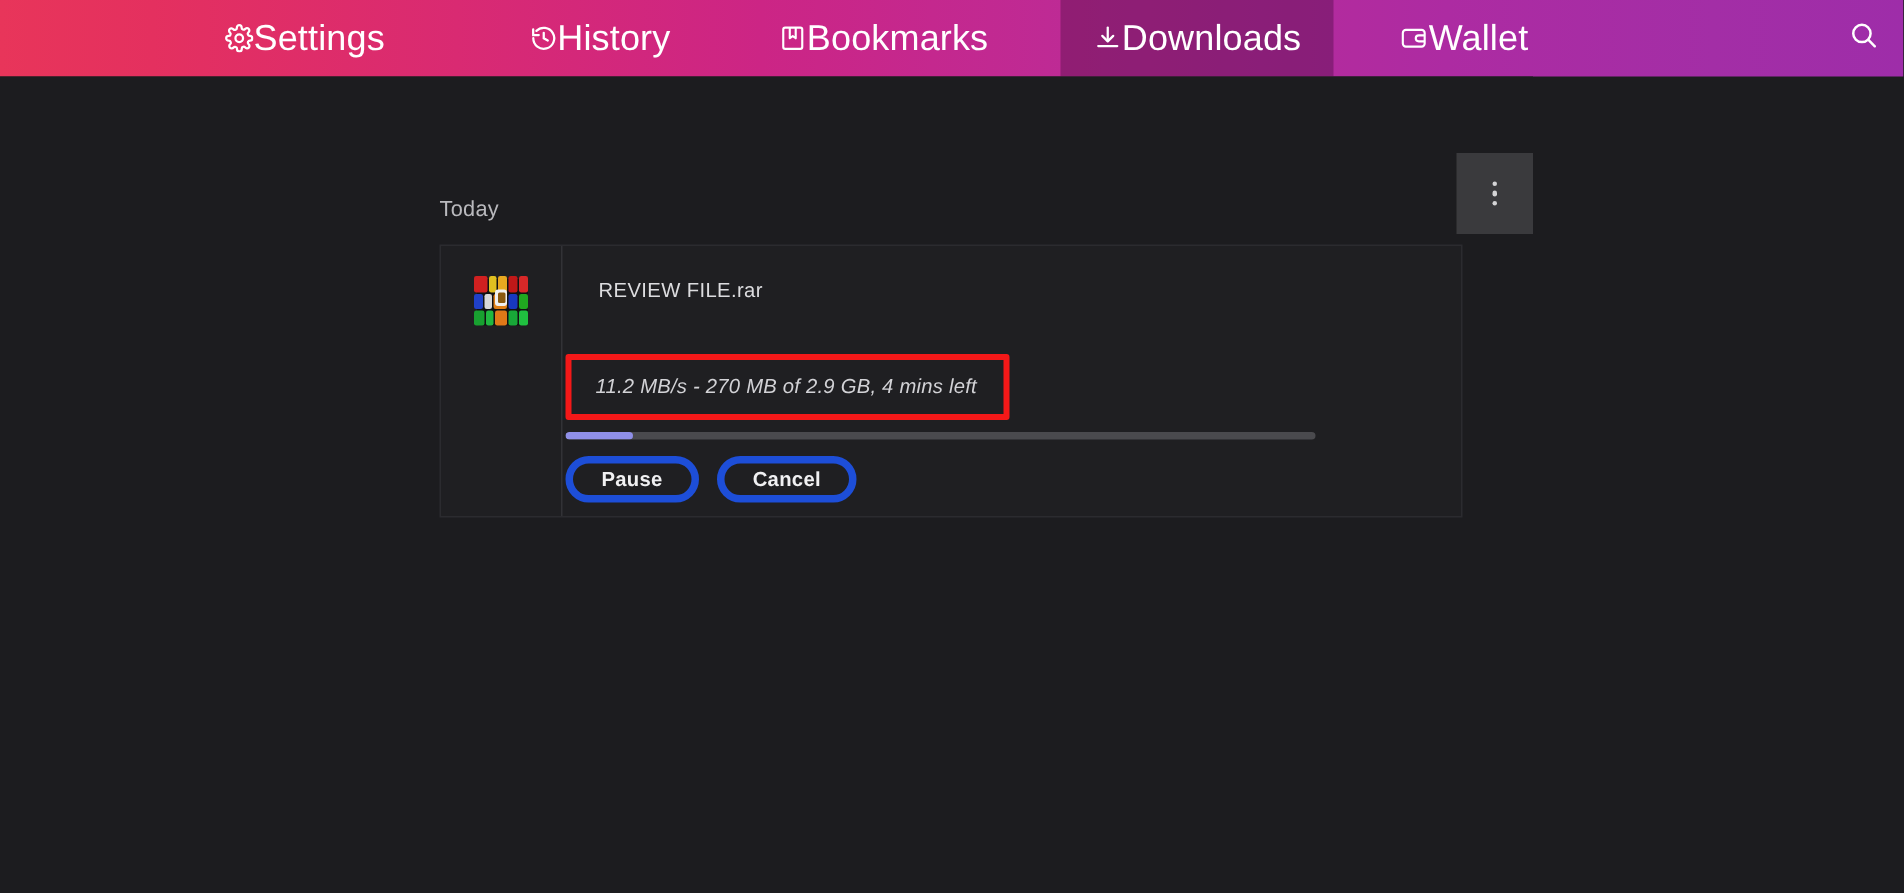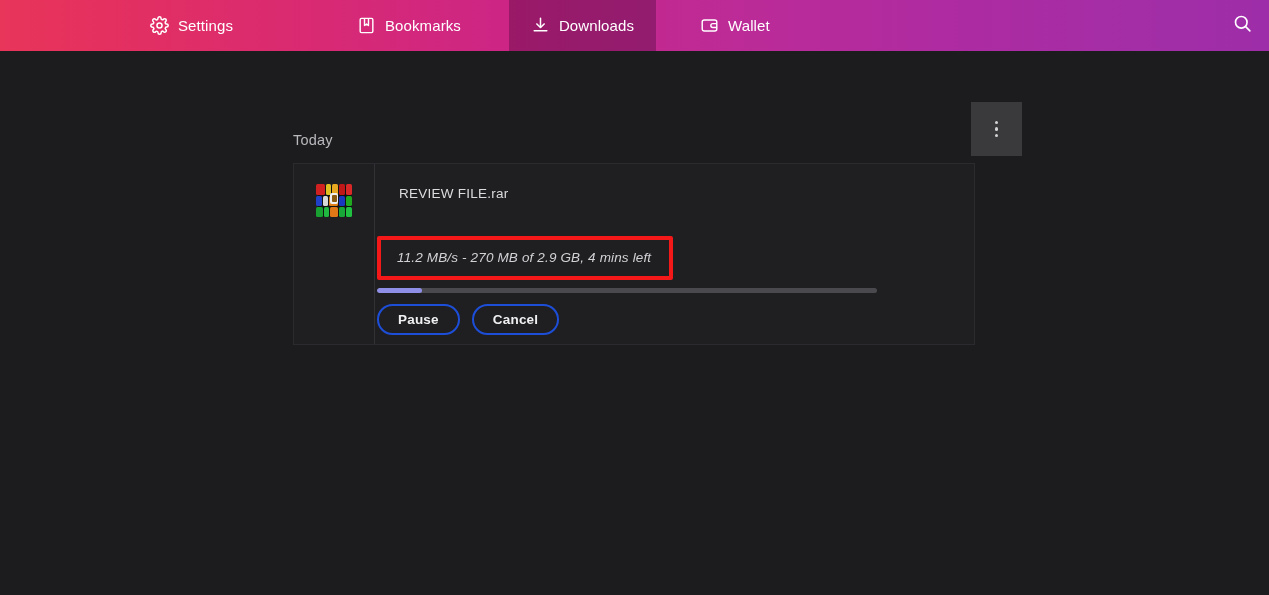--- a/index.html
+++ b/index.html
@@ -35,25 +35,24 @@
     display: flex;
     align-items: stretch;
     overflow: hidden;
   }
 
   .nav-spacer { width: 128px; flex: 0 0 auto; }
 
   .nav-item {
     display: flex;
     align-items: center;
-    gap: 9px;
     padding: 8px 22px;
     height: 100%;
     color: #ffffff;
-    font-size: 15px;
+    font-size: 24px;
     letter-spacing: 0.1px;
     white-space: nowrap;
     cursor: pointer;
     position: relative;
     flex: 0 0 auto;
   }
 
   .nav-item.active {
     background: rgba(40, 0, 35, 0.30);
     align-items: center;
@@ -233,21 +232,21 @@
     left: 2px;
     top: 140px;
     display: flex;
     gap: 12px;
   }
 
   .pill-btn {
     min-width: 72px;
     height: 31px;
     padding: 0 19px;
-    border: 2px solid #1d4ed8;
+    border: 5px solid #1d4ed8;
     border-radius: 16px;
     background: transparent;
     color: #f0f0f2;
     font-family: "Liberation Sans", sans-serif;
     font-size: 13.5px;
     font-weight: bold;
     letter-spacing: 0.2px;
     cursor: pointer;
     display: flex;
     align-items: center;
@@ -269,20 +268,30 @@
       </svg>
     </span>
     <span>Settings</span>
   </div>
 
   <div class="nav-gap-1"></div>
 
 
   <div class="nav-gap-2"></div>
 
+  <div class="nav-item">
+    <span class="ico">
+      <svg width="19" height="19" viewBox="0 0 24 24" fill="none" stroke="#ffffff" stroke-width="1.9" stroke-linecap="round">
+        <path d="M3.2 12a8.8 8.8 0 1 0 2.6-6.2"></path>
+        <path d="M3.1 4.6 L3.1 9.3 L7.8 9.3"></path>
+        <path d="M12 7.4 L12 12 L15.4 13.9"></path>
+      </svg>
+    </span>
+    <span>History</span>
+  </div>
 
   <div class="nav-gap-3"></div>
 
   <div class="nav-item">
     <span class="ico">
       <svg width="19" height="19" viewBox="0 0 24 24" fill="none" stroke="#ffffff" stroke-width="1.8" stroke-linejoin="round">
         <rect x="4" y="3" width="16" height="18" rx="1.6"></rect>
         <path d="M9.5 3 L9.5 12 L12 10.2 L14.5 12 L14.5 3"></path>
       </svg>
     </span>

